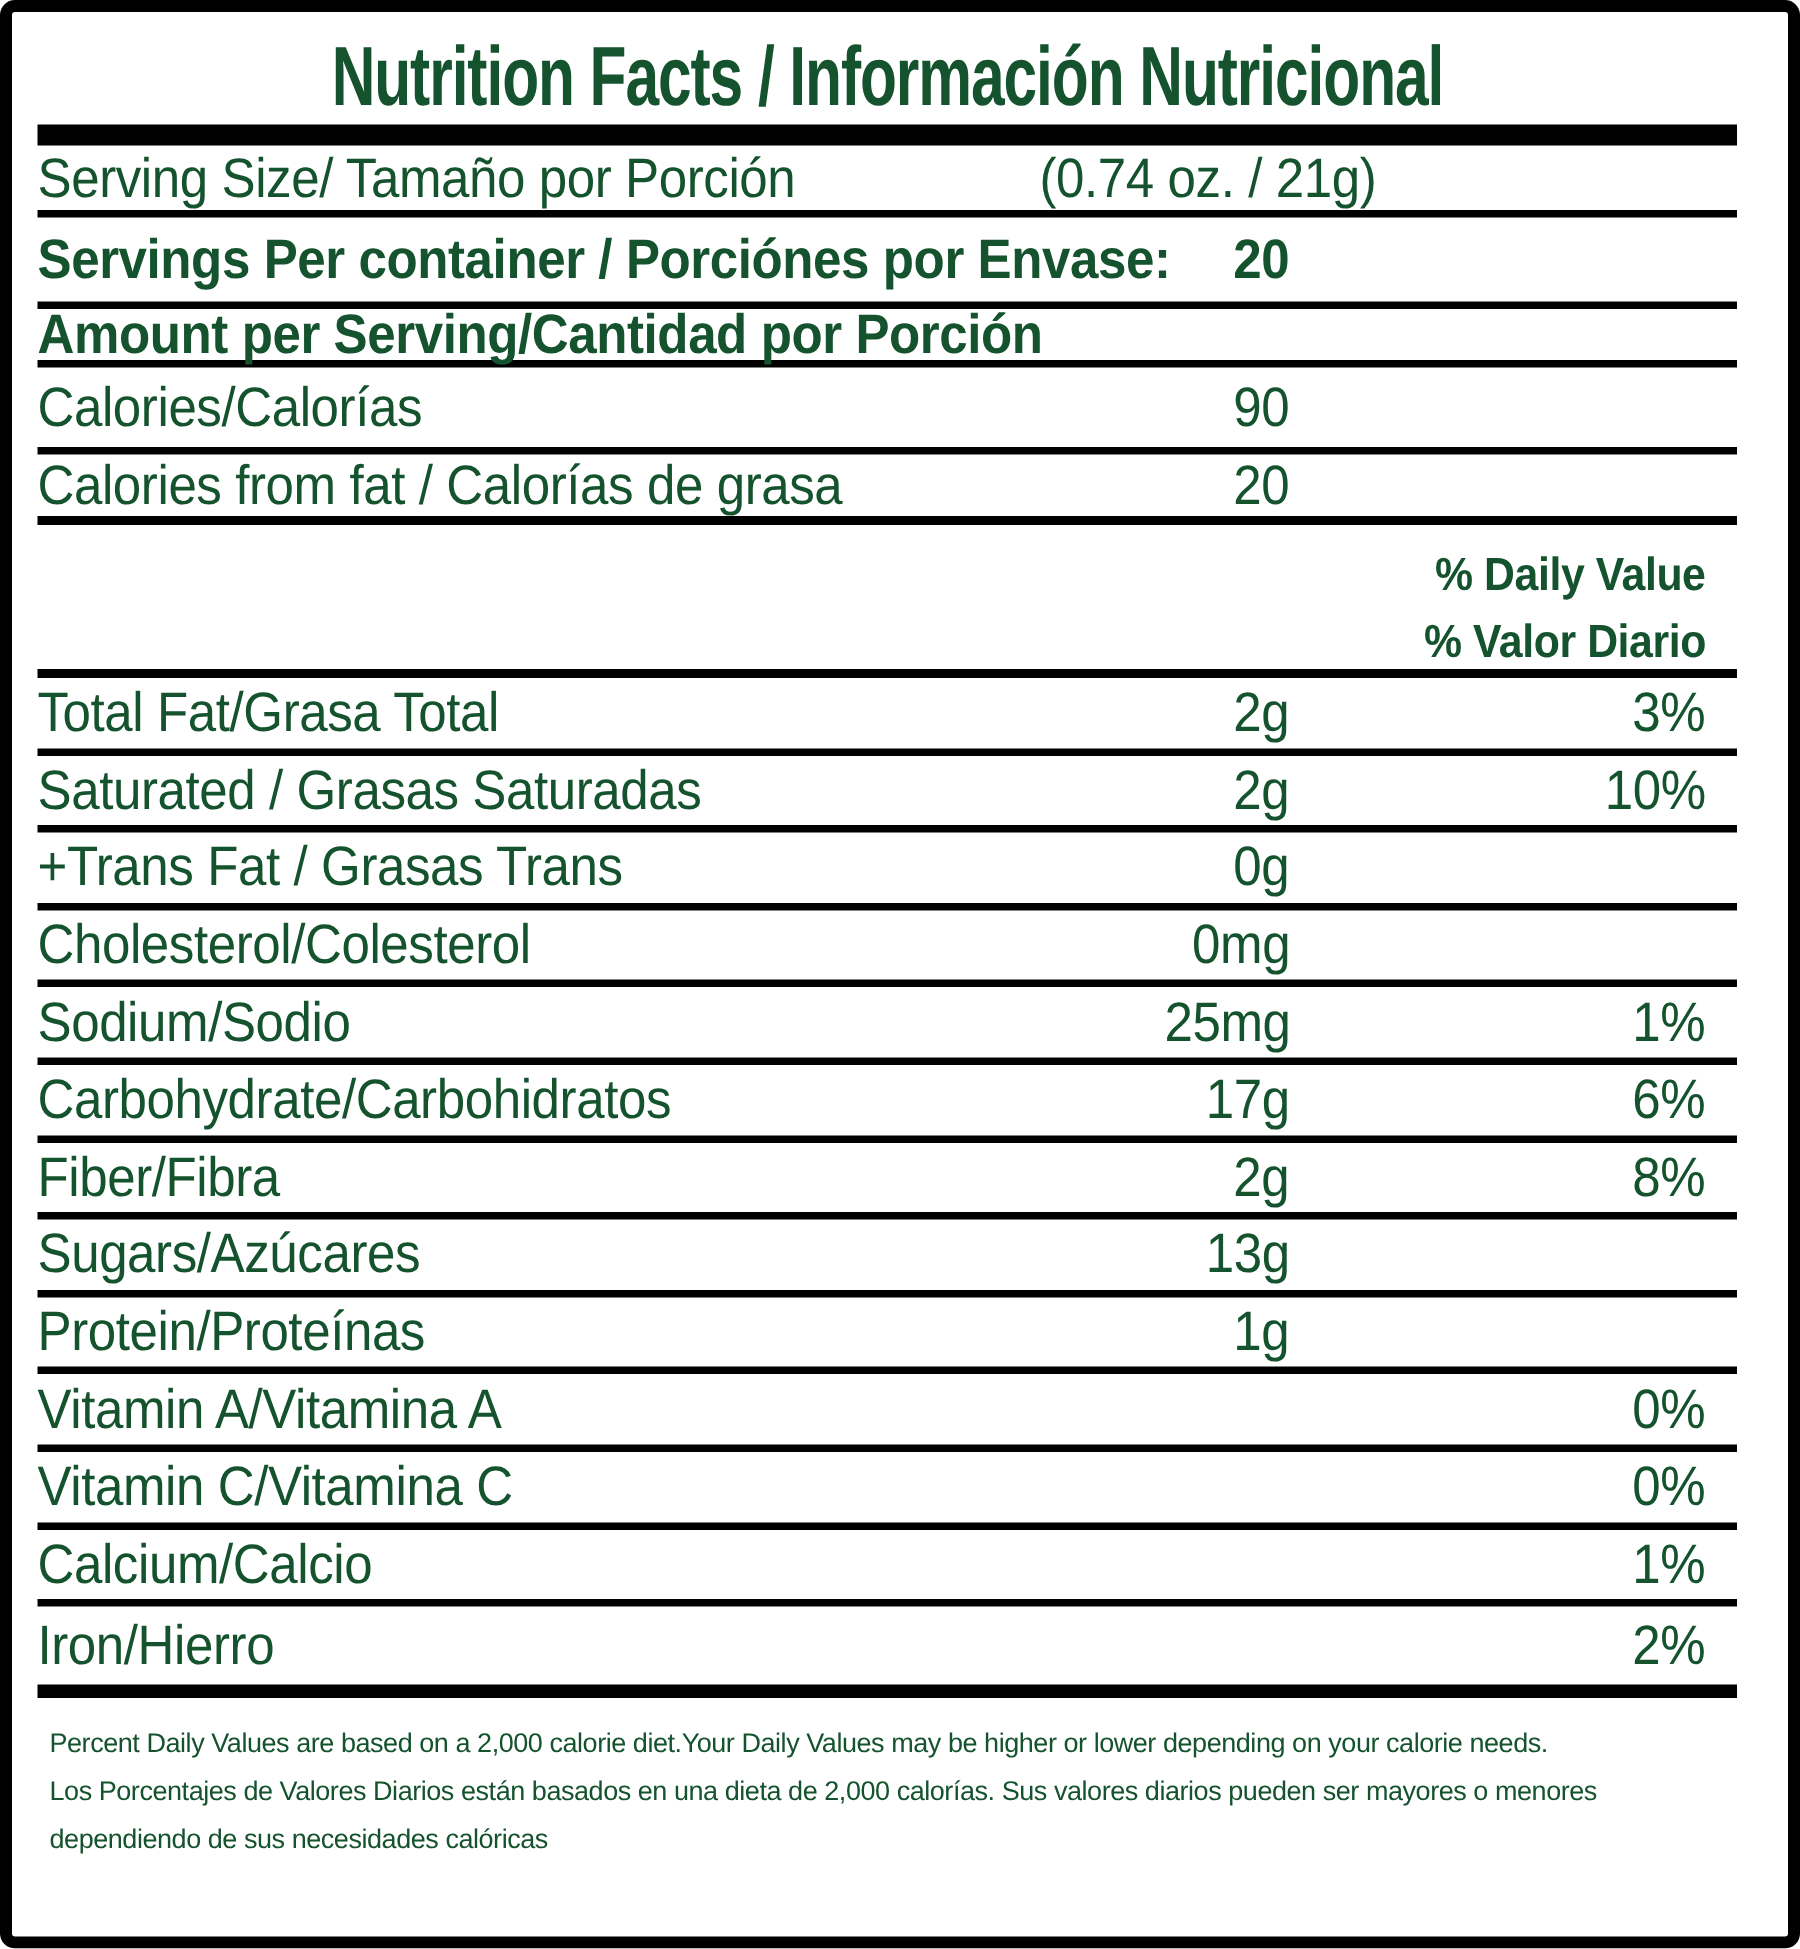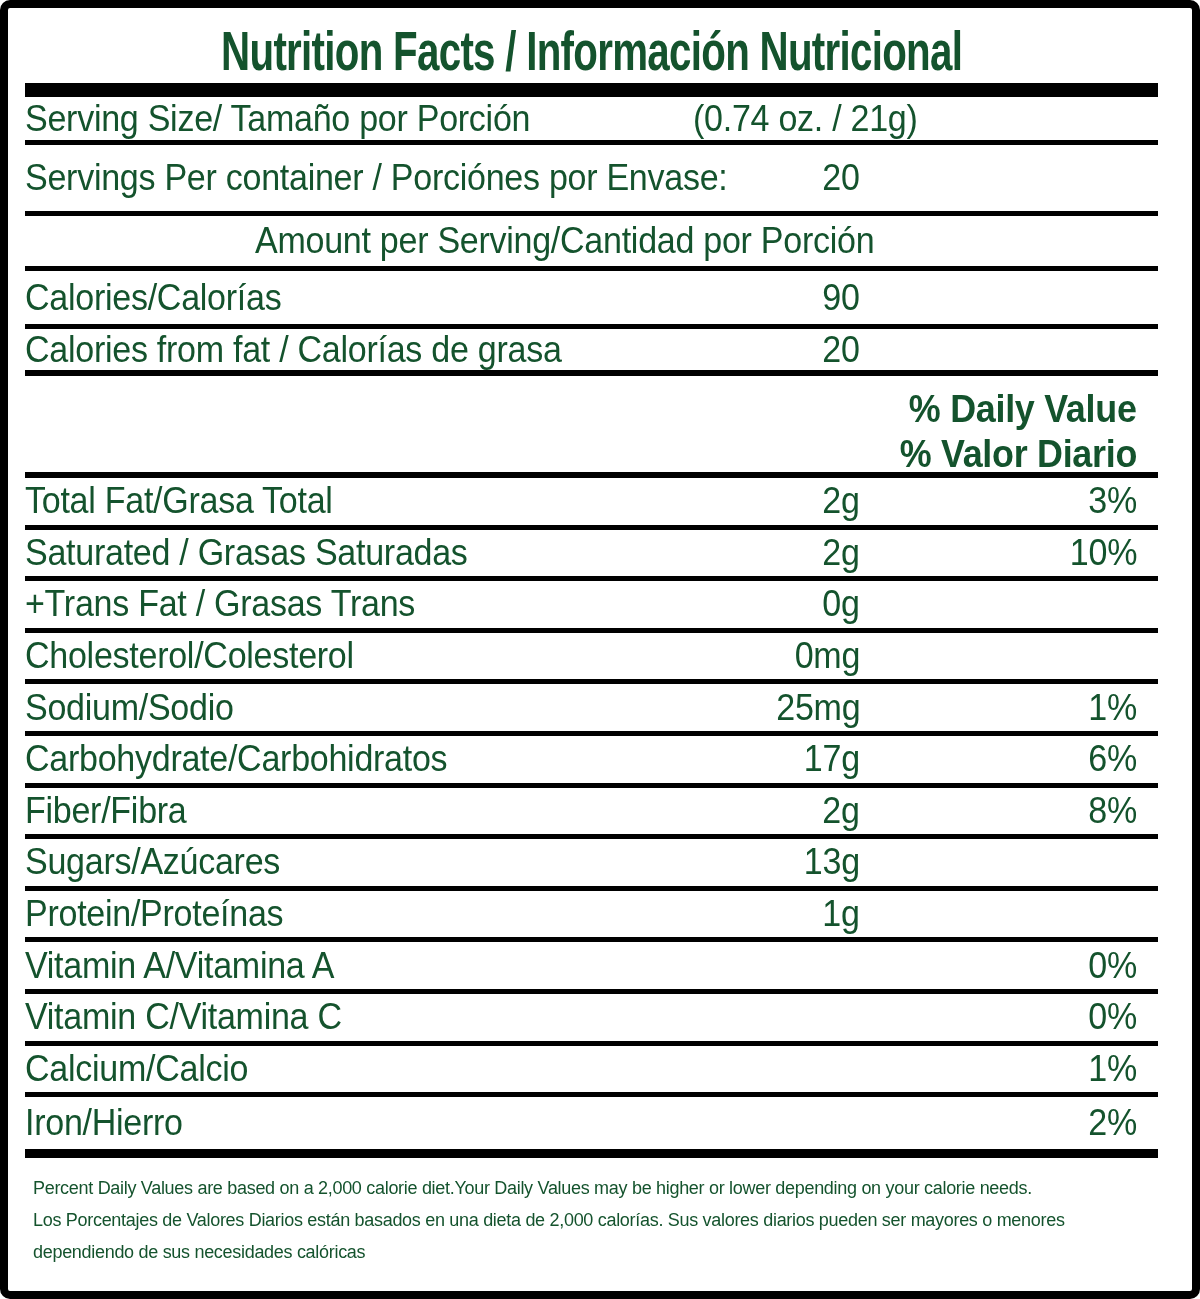--- a/index.html
+++ b/index.html
@@ -26,30 +26,30 @@
   .bar { background: #000; }
   .bar-title { height: 14px; }
   .bar-foot  { height: 9px; }
 
   .row { display: flex; align-items: center; border-bottom: 5px solid #000; font-size: 37px; }
   .lbl { flex: 1; min-width: 0; }
   .amt { width: 245px; text-align: right; }
   .pct { width: 298px; text-align: right; padding-right: 21px; }
 
   .r-serving  { height: 48px; }
-  .r-servings { height: 71px; }
-  .r-amount   { height: 55px; font-weight: normal; text-align: center; }
+  .r-servings { height: 61px; font-weight: bold; }
+  .r-amount   { height: 39px; font-weight: bold; }
   .r-cal      { height: 58px; }
   .r-calfat   { height: 47px; border-bottom-width: 6px; }
   .nrow       { height: 51.6px; }
 
   .sv-val { width: 465px; text-align: left; }
 
   .dv-block { height: 102px; border-bottom: 6px solid #000; text-align: right;
-              font-size: 39px; font-weight: bold; padding-top: 10px; line-height: 45px; }
+              font-size: 31px; font-weight: bold; padding-top: 10px; line-height: 45px; }
   .dv-block .pctpad { padding-right: 21px; display: block; }
 
   .footnote { padding: 14px 6px 0 8px; font-size: 18px; line-height: 32px; letter-spacing: -0.3px; }
   .footnote p { margin: 0; }
 </style>
 </head>
 <body>
 
 <div class="label-frame">
   <div class="inner">

